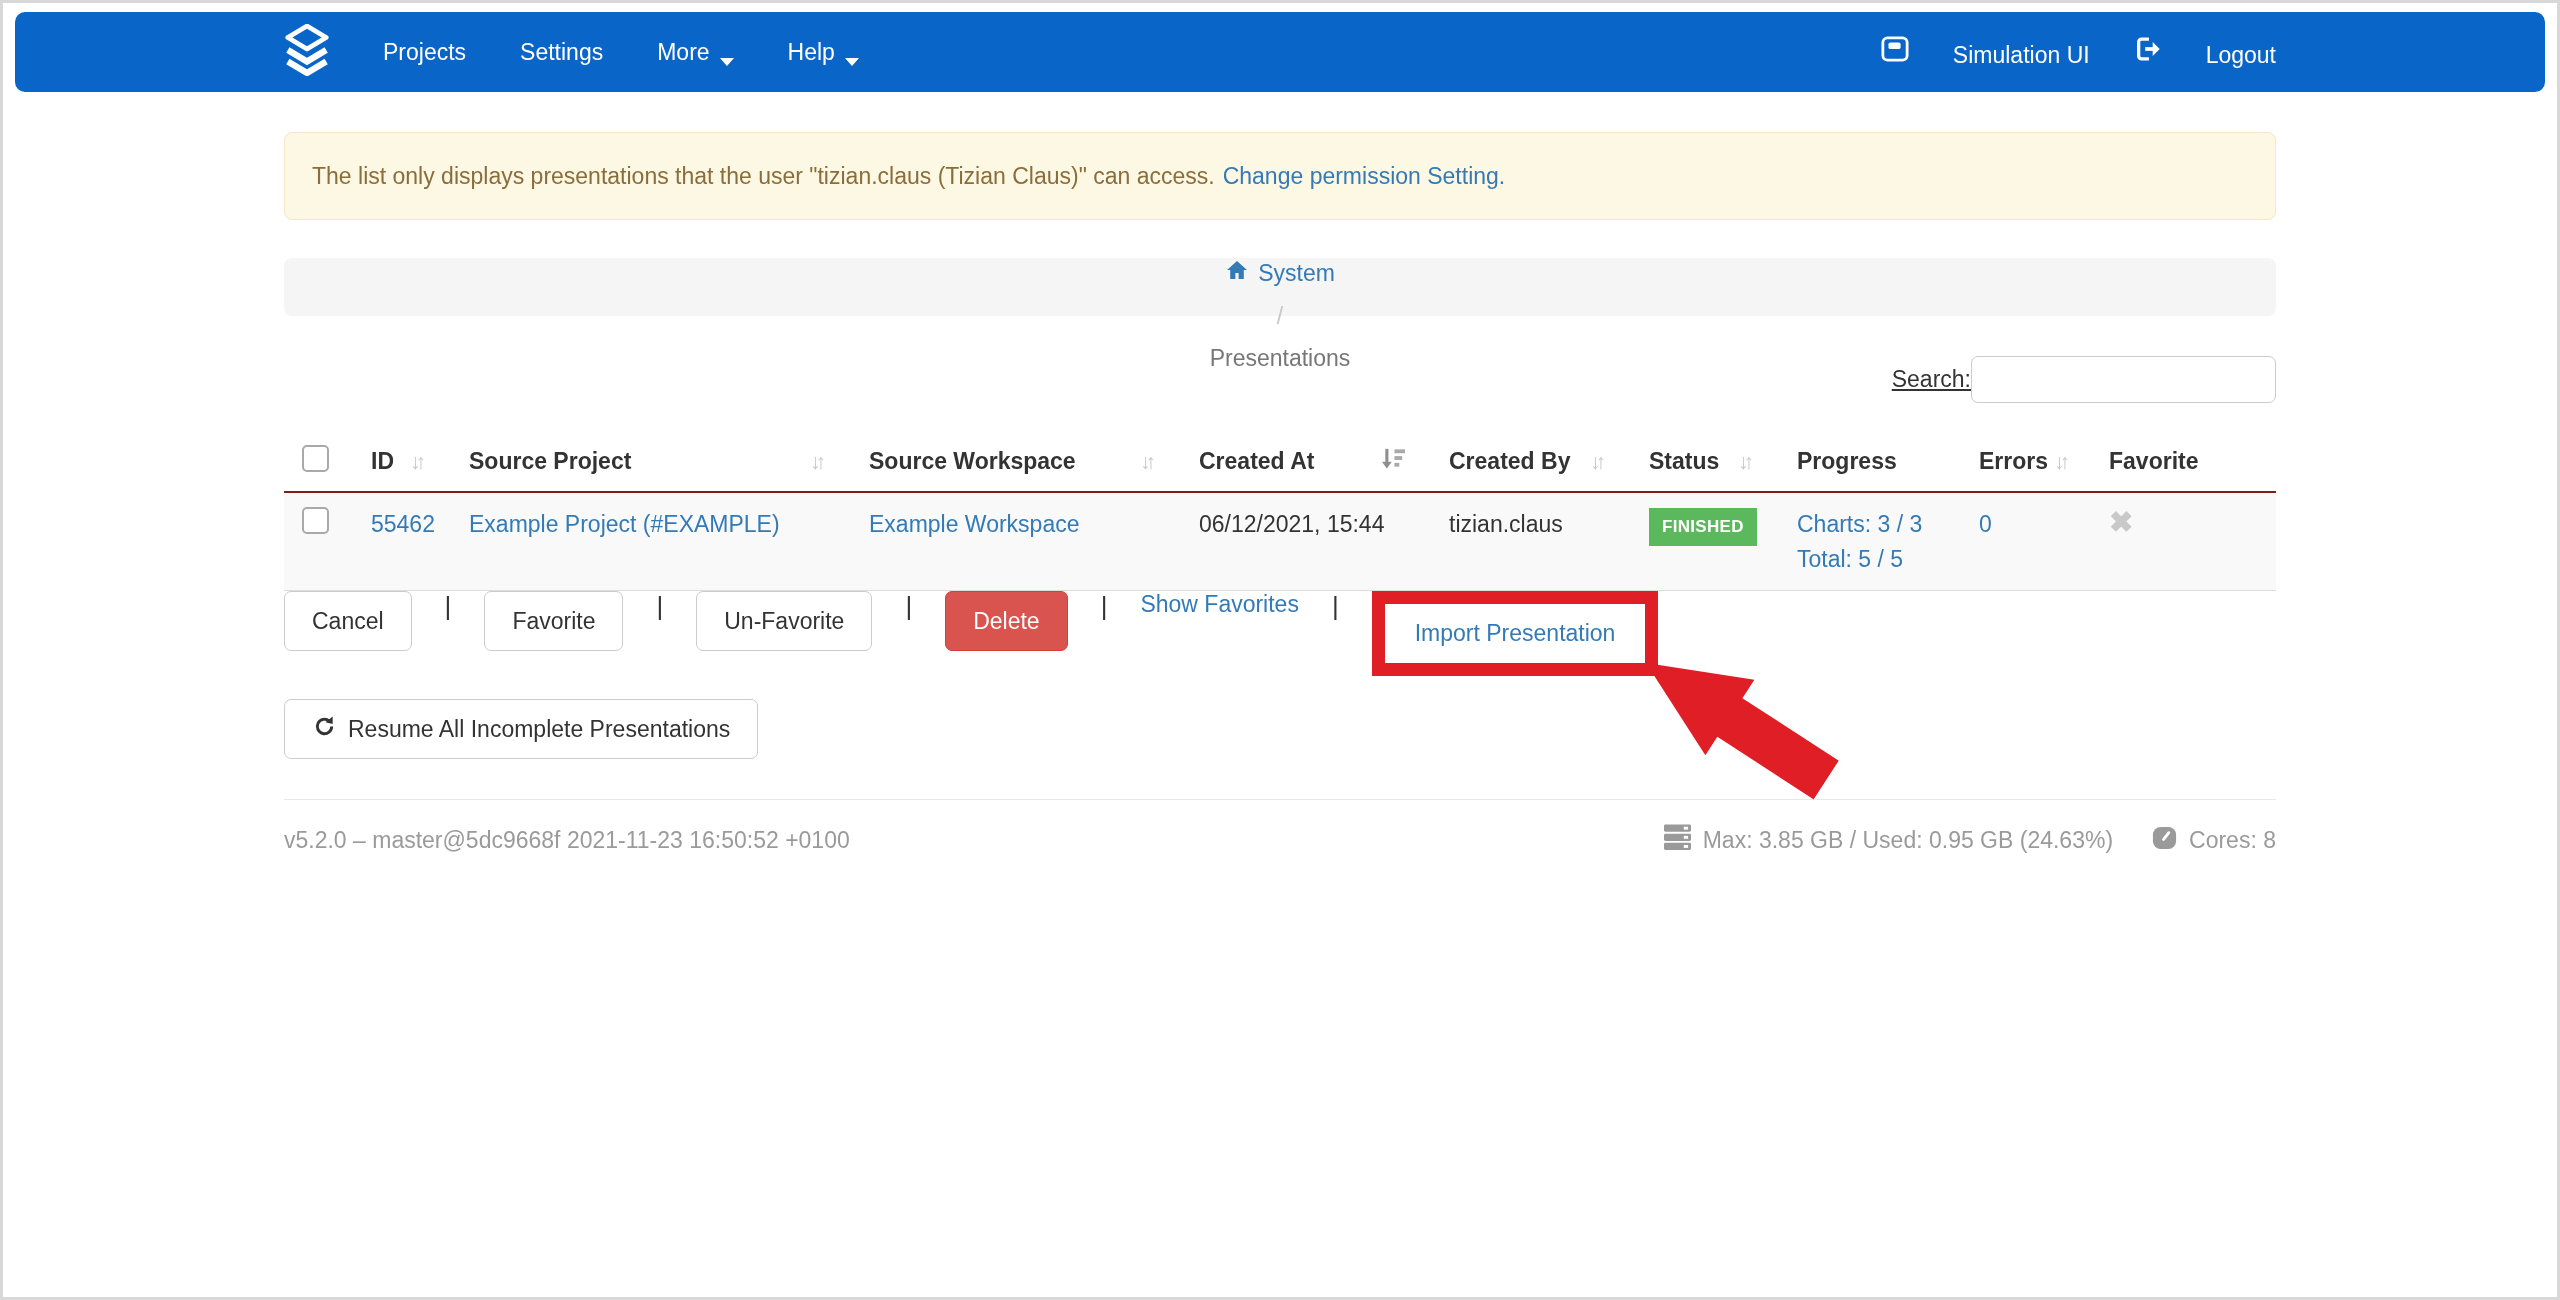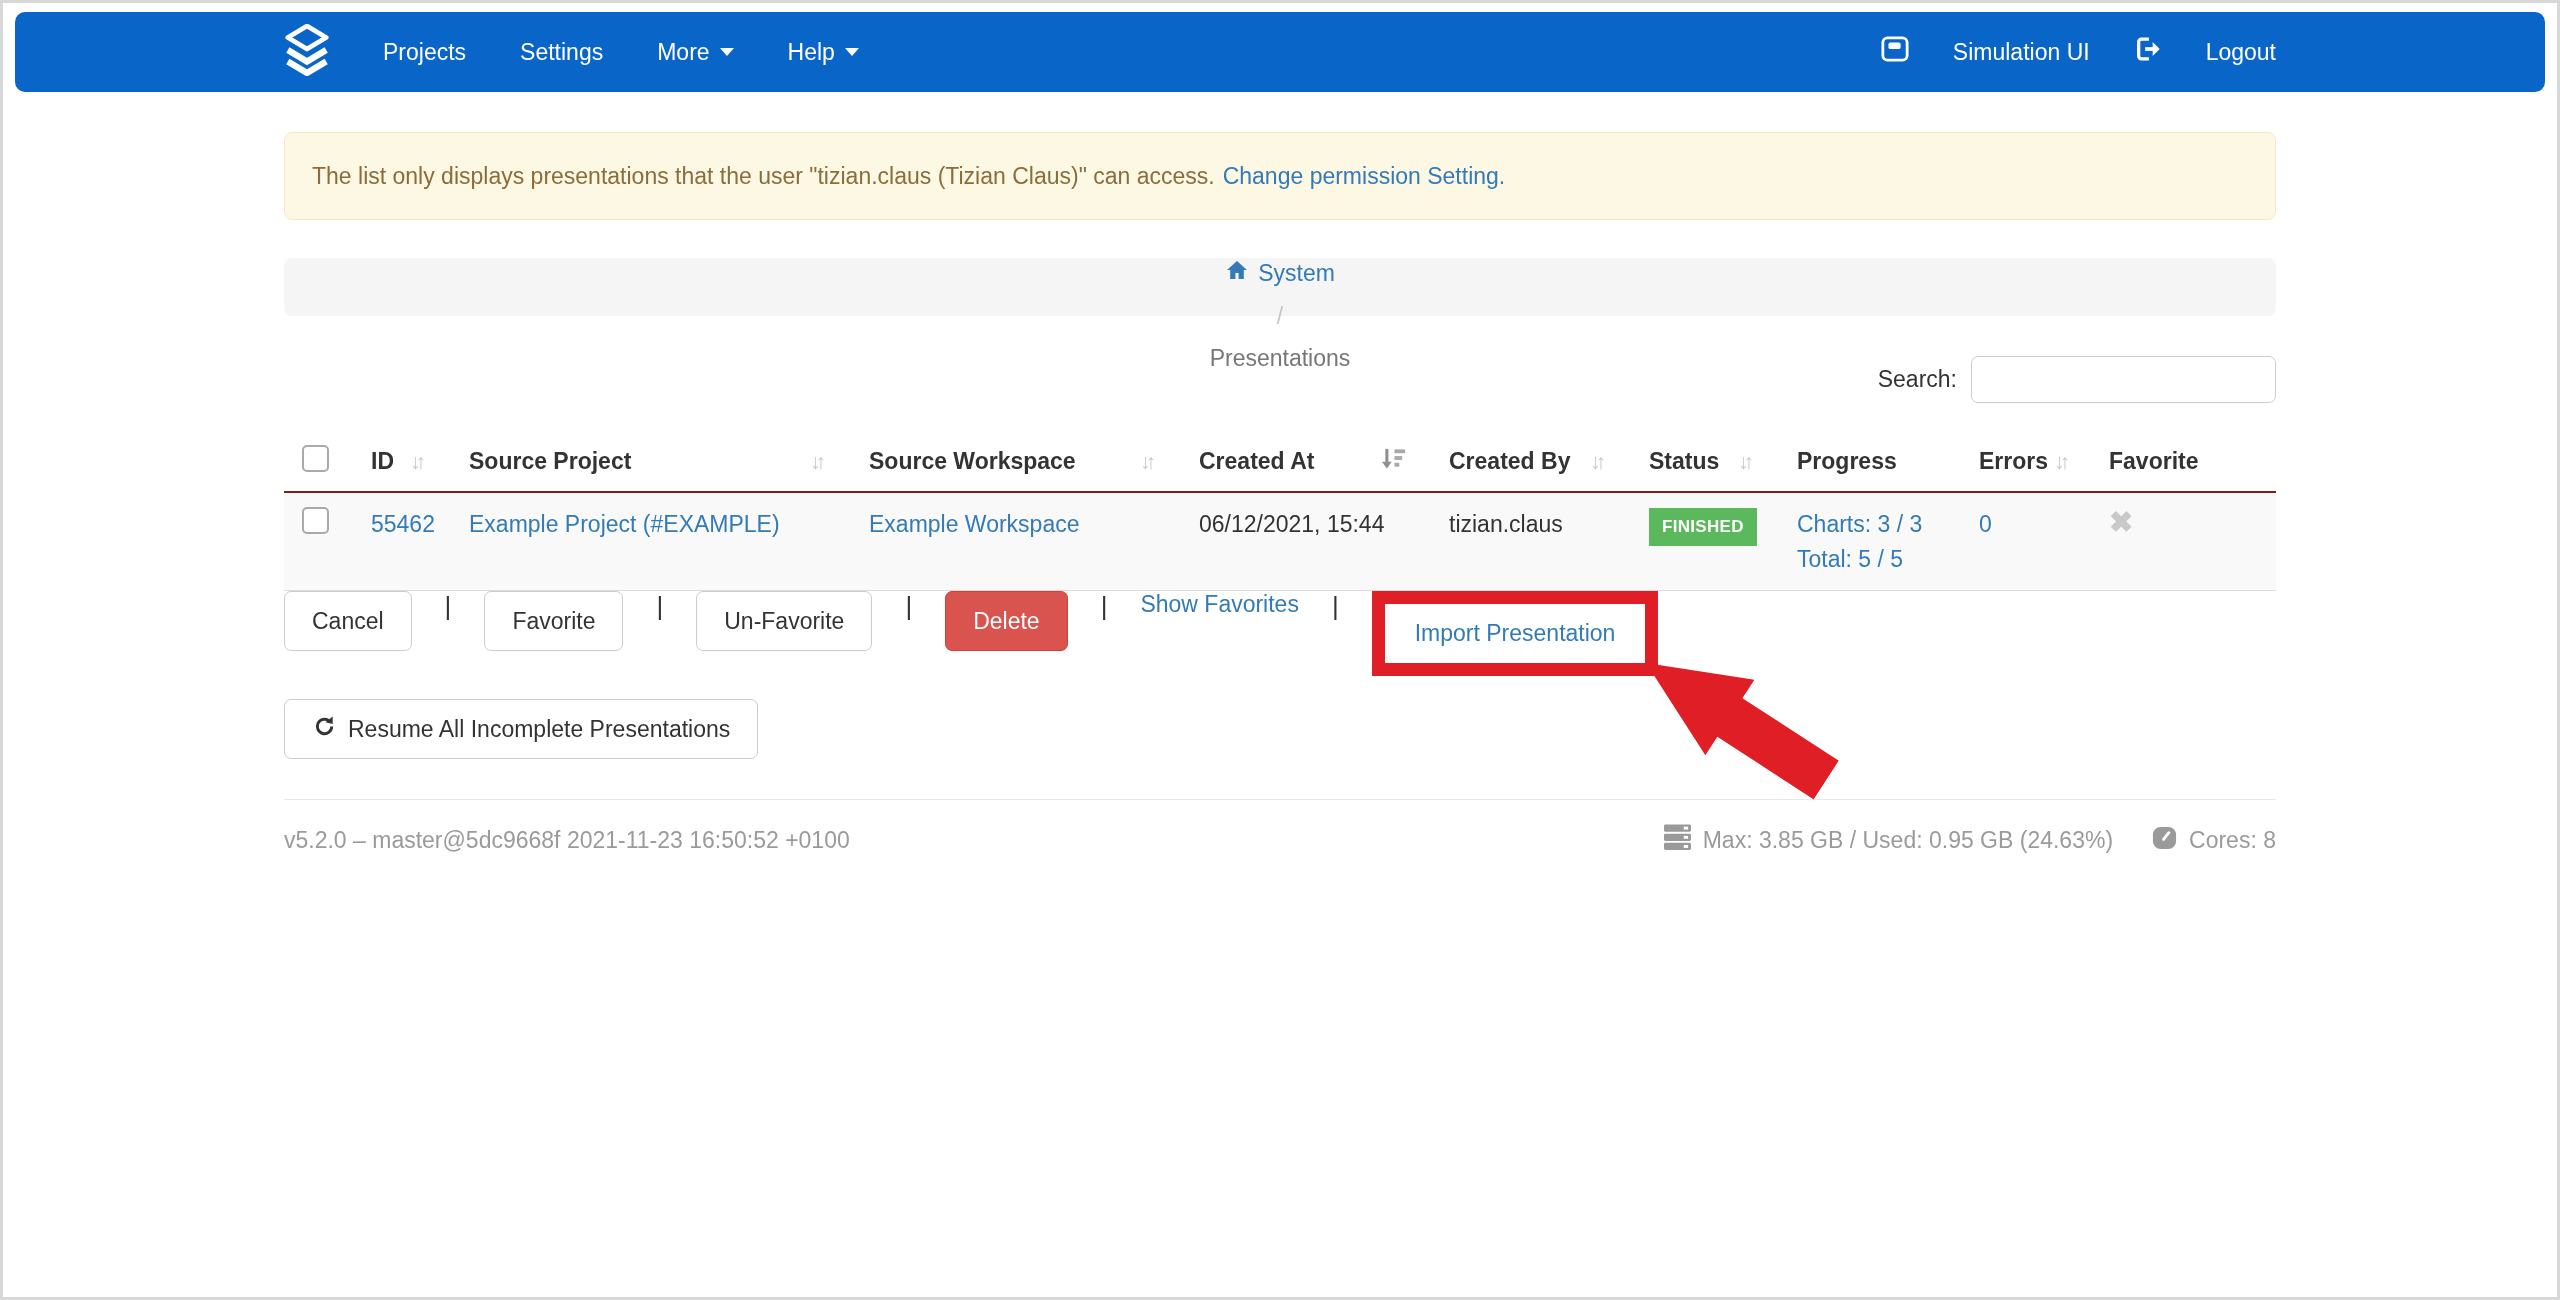--- a/index.html
+++ b/index.html
@@ -9,42 +9,42 @@
     font-family:"Liberation Sans", sans-serif; color:#333;
     position:relative; overflow:hidden;
   }
   .screen { position:absolute; inset:0; border:3px solid #d8d8d8; background:#fff; }
 
   
   .navbar { margin:9px 12px 0 12px; height:80px; background:#0a65c8; border-radius:10px; }
   .nav-inner { width:1992px; margin:0 auto; height:100%; display:flex; align-items:center; }
   .brand { display:flex; align-items:center; margin-right:26px; cursor:pointer; }
   .nav-link { color:#fff; font-size:23px; text-decoration:none; padding:0 27px;
-              display:flex; align-items:center; gap:10px; cursor:pointer; }
+              display:flex; align-items:flex-end; gap:10px; cursor:pointer; }
   .caret { width:0; height:0; border-left:7px solid transparent; border-right:7px solid transparent;
            border-top:8px solid #fff; display:inline-block; }
   .nav-right { margin-left:auto; display:flex; align-items:center; gap:44px; }
   .nav-right .nav-link { padding:0;gap:44px; }
 
   
   .container { width:1992px; margin:0 auto; position:relative; }
 
   .alert { margin-top:40px; height:88px; background:#fcf8e3; border:1px solid #f3e7c7;
            border-radius:8px; display:flex; align-items:center; padding:0 27px;
            color:#8a6d3b; font-size:23px; }
   .alert a { color:#337ab7; text-decoration:none; margin-left:8px; cursor:pointer; }
 
   .breadcrumb { margin-top:38px; height:58px; background:#f5f5f5; border-radius:8px;
                 display:flex; align-items:center; padding:0 27px; font-size:23px;
                 gap:15px; color:#777;flex-direction:column; }
   .breadcrumb a { color:#337ab7; text-decoration:none; display:flex; align-items:center; gap:9px; cursor:pointer; }
   .bc-sep { color:#c7c7c7; }
 
   .search-row { margin-top:40px; display:flex; justify-content:flex-end; align-items:center;
-                gap:14px; font-size:23px; color:#333; }
+                font-size:23px; color:#333;text-decoration:underline; }
   .search-row input { width:305px; height:47px; border:1px solid #ccc; border-radius:7px;
                       font-size:22px; padding:0 14px; font-family:inherit; outline:none; }
 
   
   table { width:100%; border-collapse:collapse; margin-top:29px; font-size:23px; table-layout:fixed; }
   thead th { text-align:left; color:#333; font-weight:bold; border-bottom:2px solid #7f1d1d;
              padding:13px 18px 13px 25px; cursor:pointer; }
   th .th-flex { display:flex; align-items:center; justify-content:space-between; gap:6px; }
   tbody td { background:#f9f9f9; border-bottom:1px solid #ddd; padding:14px 18px 14px 25px;
              vertical-align:top; color:#333; line-height:1.5; }

